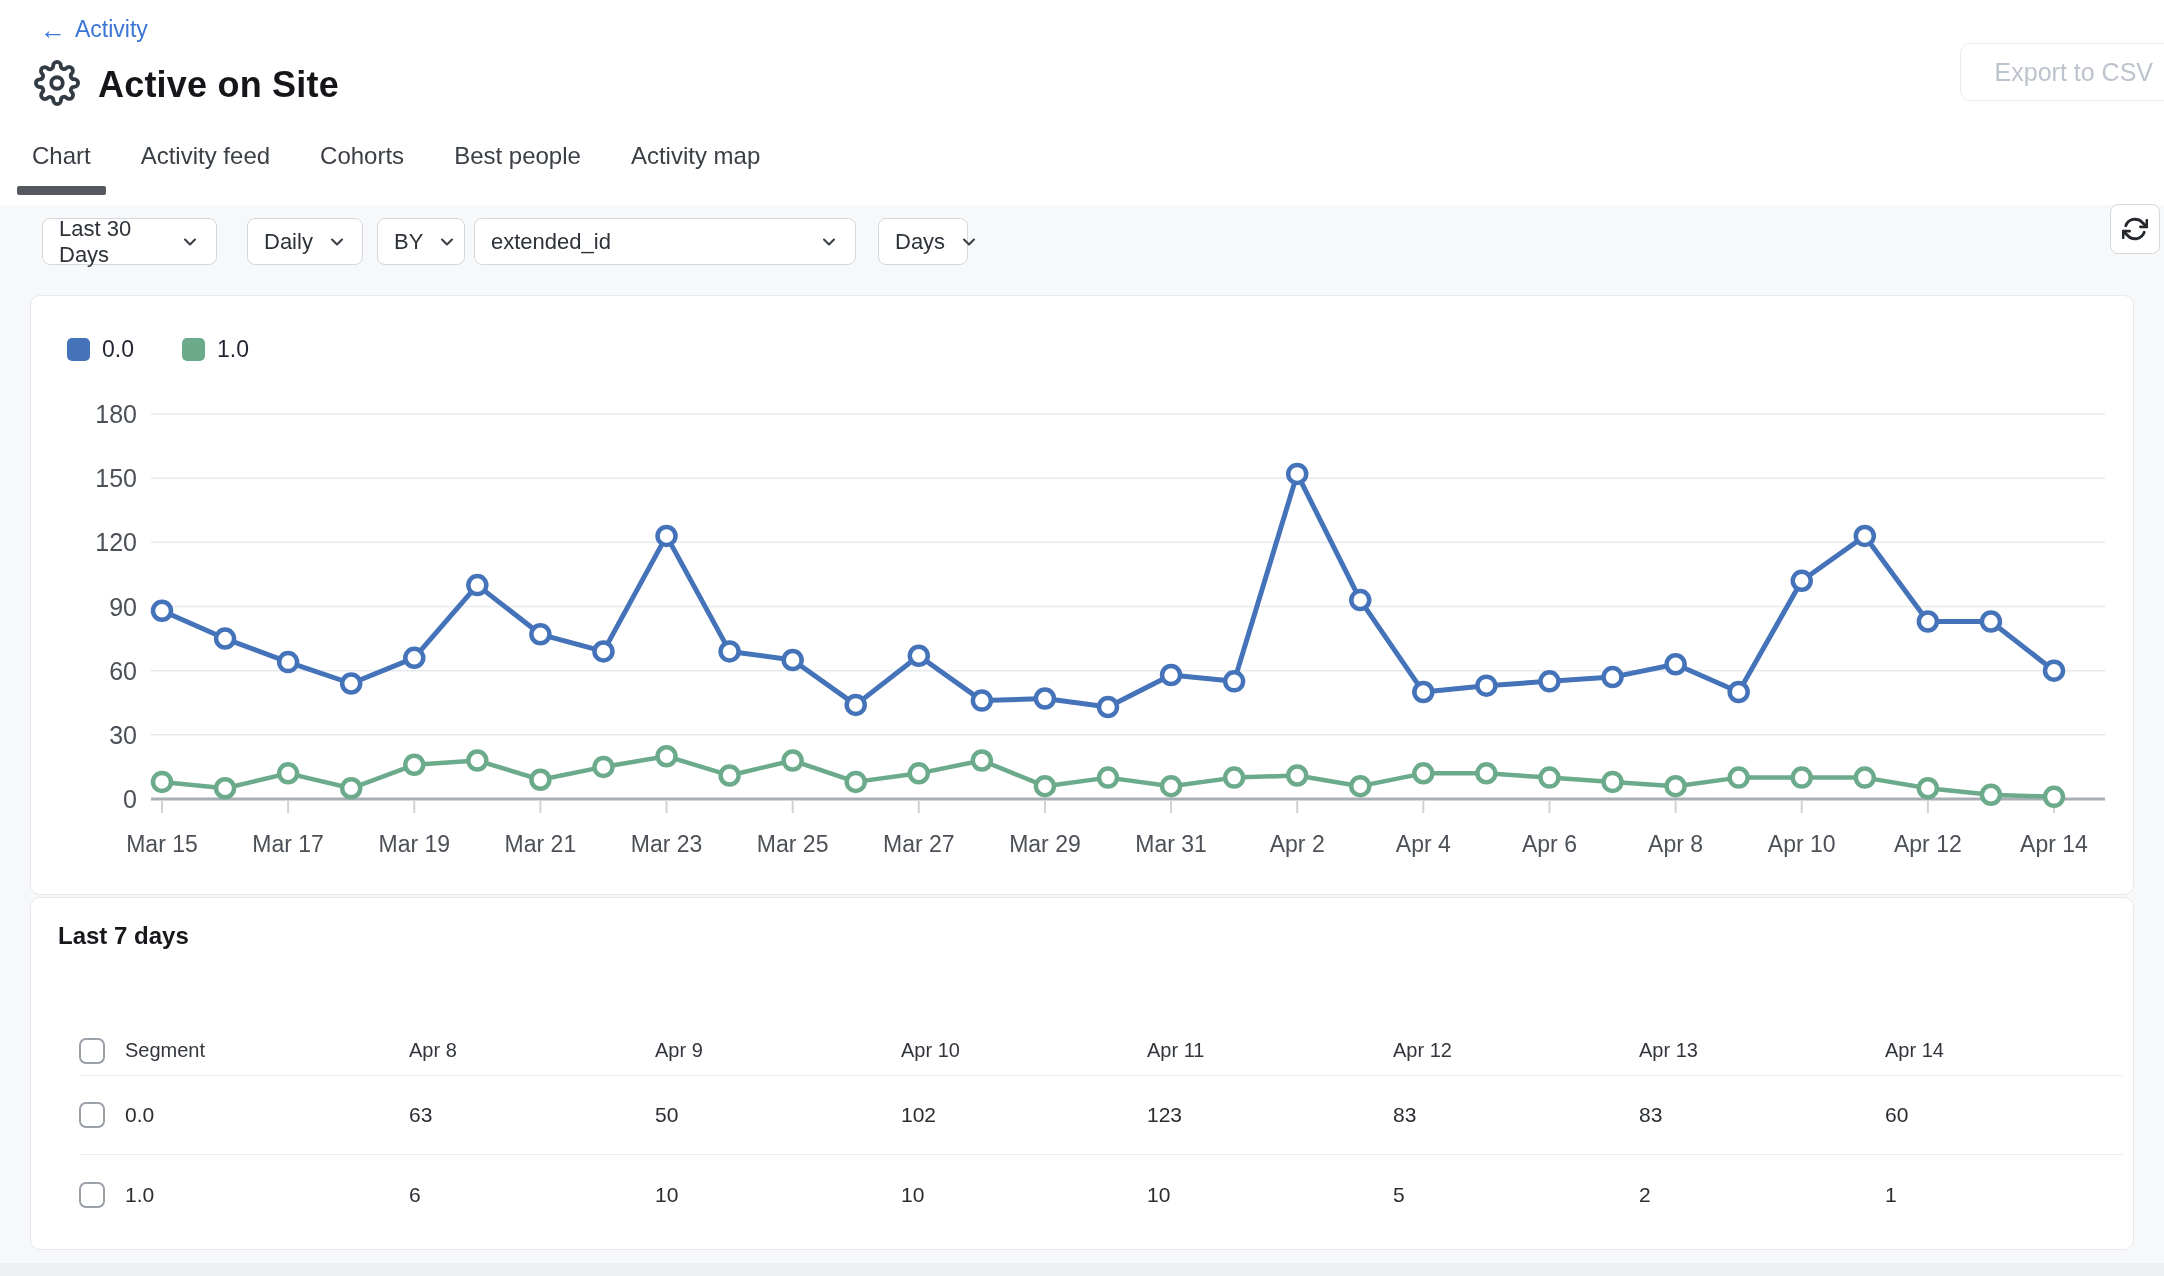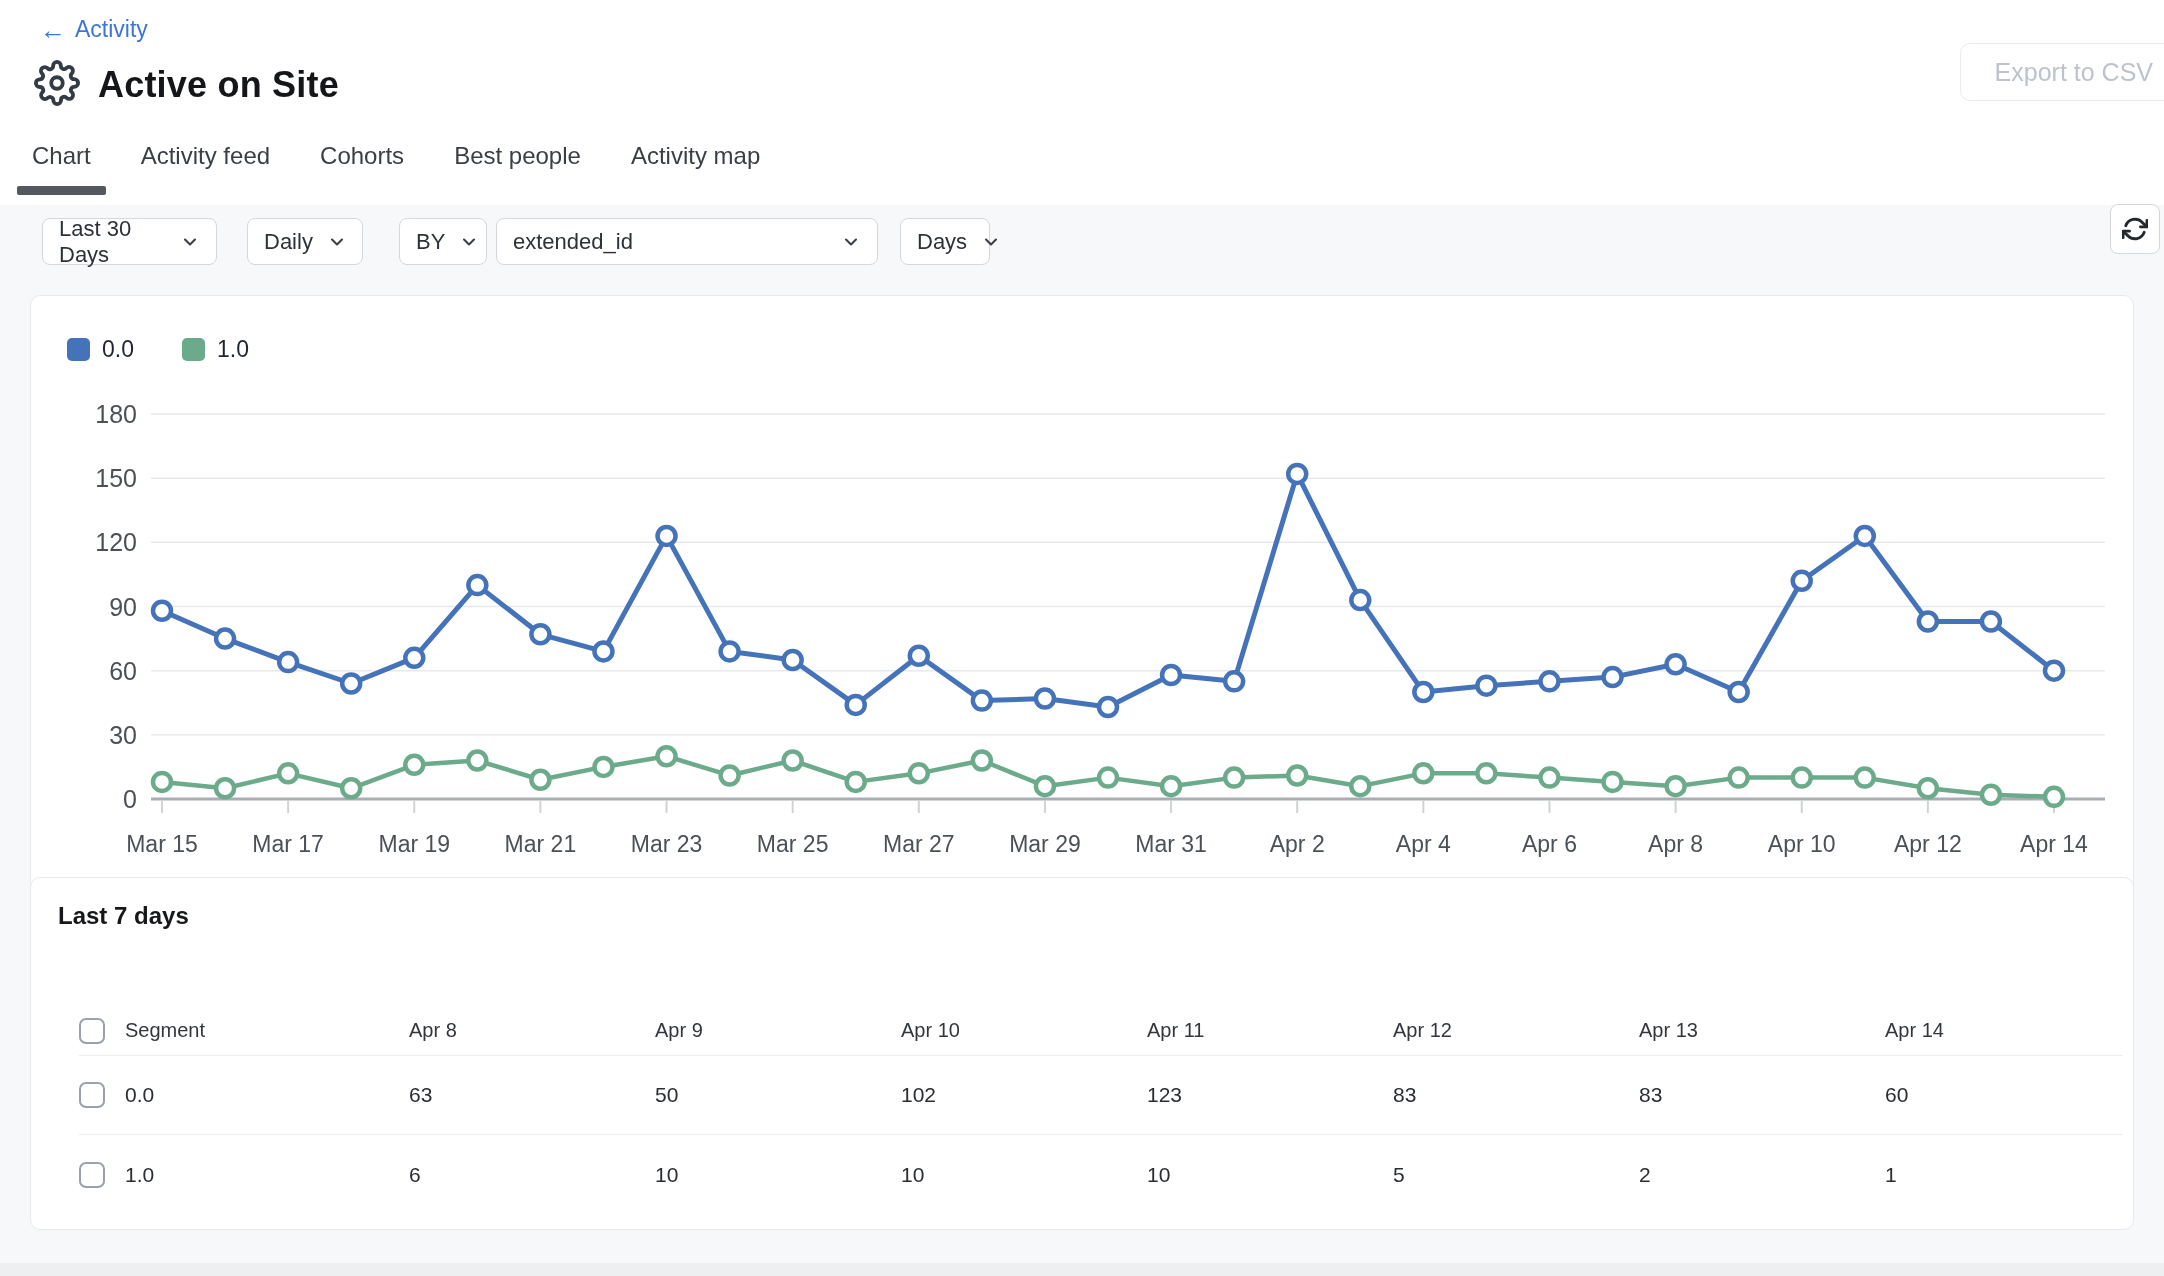--- a/index.html
+++ b/index.html
@@ -28,33 +28,33 @@
 
   
   .content { position:absolute; left:0; top:205px; width:100%; height:1058px; background:#f7f8f9; }
 
   .filter-row { position:absolute; left:42px; top:13px; display:flex; align-items:center; }
   .dd { height:47px; background:#ffffff; border:1.5px solid #d4d8dc; border-radius:8px;
     display:flex; align-items:center; justify-content:space-between; padding:0 16px;
     font-size:22px; color:#2d3238; cursor:pointer; }
   .dd .chev { width:20px; height:20px; color:#3a3f45; margin-left:14px; flex:0 0 auto; }
   .dd-range { width:175px; margin-right:30px; }
-  .dd-granularity { width:116px; margin-right:36px; }
+  .dd-granularity { width:116px; margin-right:14px; }
   .dd-by { width:88px; margin-right:9px; }
   .dd-breakdown { width:382px; margin-right:22px; }
   .dd-agg { width:90px; }
   .refresh-btn { position:absolute; top:-1px; right:4px; width:50px; height:50px;
     background:#ffffff; border:1.5px solid #d4d8dc; border-radius:8px;
     display:flex; align-items:center; justify-content:center; cursor:pointer; color:#24282d; }
   .refresh-btn svg { width:26px; height:26px; }
 
   .panel { position:absolute; left:30px; width:2104px; background:#ffffff;
     border:1.5px solid #e7e9ec; border-radius:10px; }
   .chart-panel { top:90px; height:600px; }
-  .table-panel { top:672px; height:353px; }
+  .table-panel { top:692px; height:353px; }
 
   .legend { position:absolute; left:36px; top:40px; display:flex; gap:48px; align-items:center; z-index:2; }
   .legend-item { display:flex; align-items:center; gap:12px; }
   .legend-swatch { width:23px; height:23px; border-radius:5px; }
   .legend-label { font-size:23px; color:#1f2430; }
   .chart-svg { position:absolute; left:0; top:0; width:2101px; height:597px; }
 
   .tbl-title { position:absolute; left:27px; top:24px; font-size:24px; font-weight:700; color:#16181b; }
   .tbl-subtitle { position:absolute; left:27px; top:64px; font-size:20px; color:#3e434a; }
   .tbl { position:absolute; left:48px; top:128px; right:10px; }

